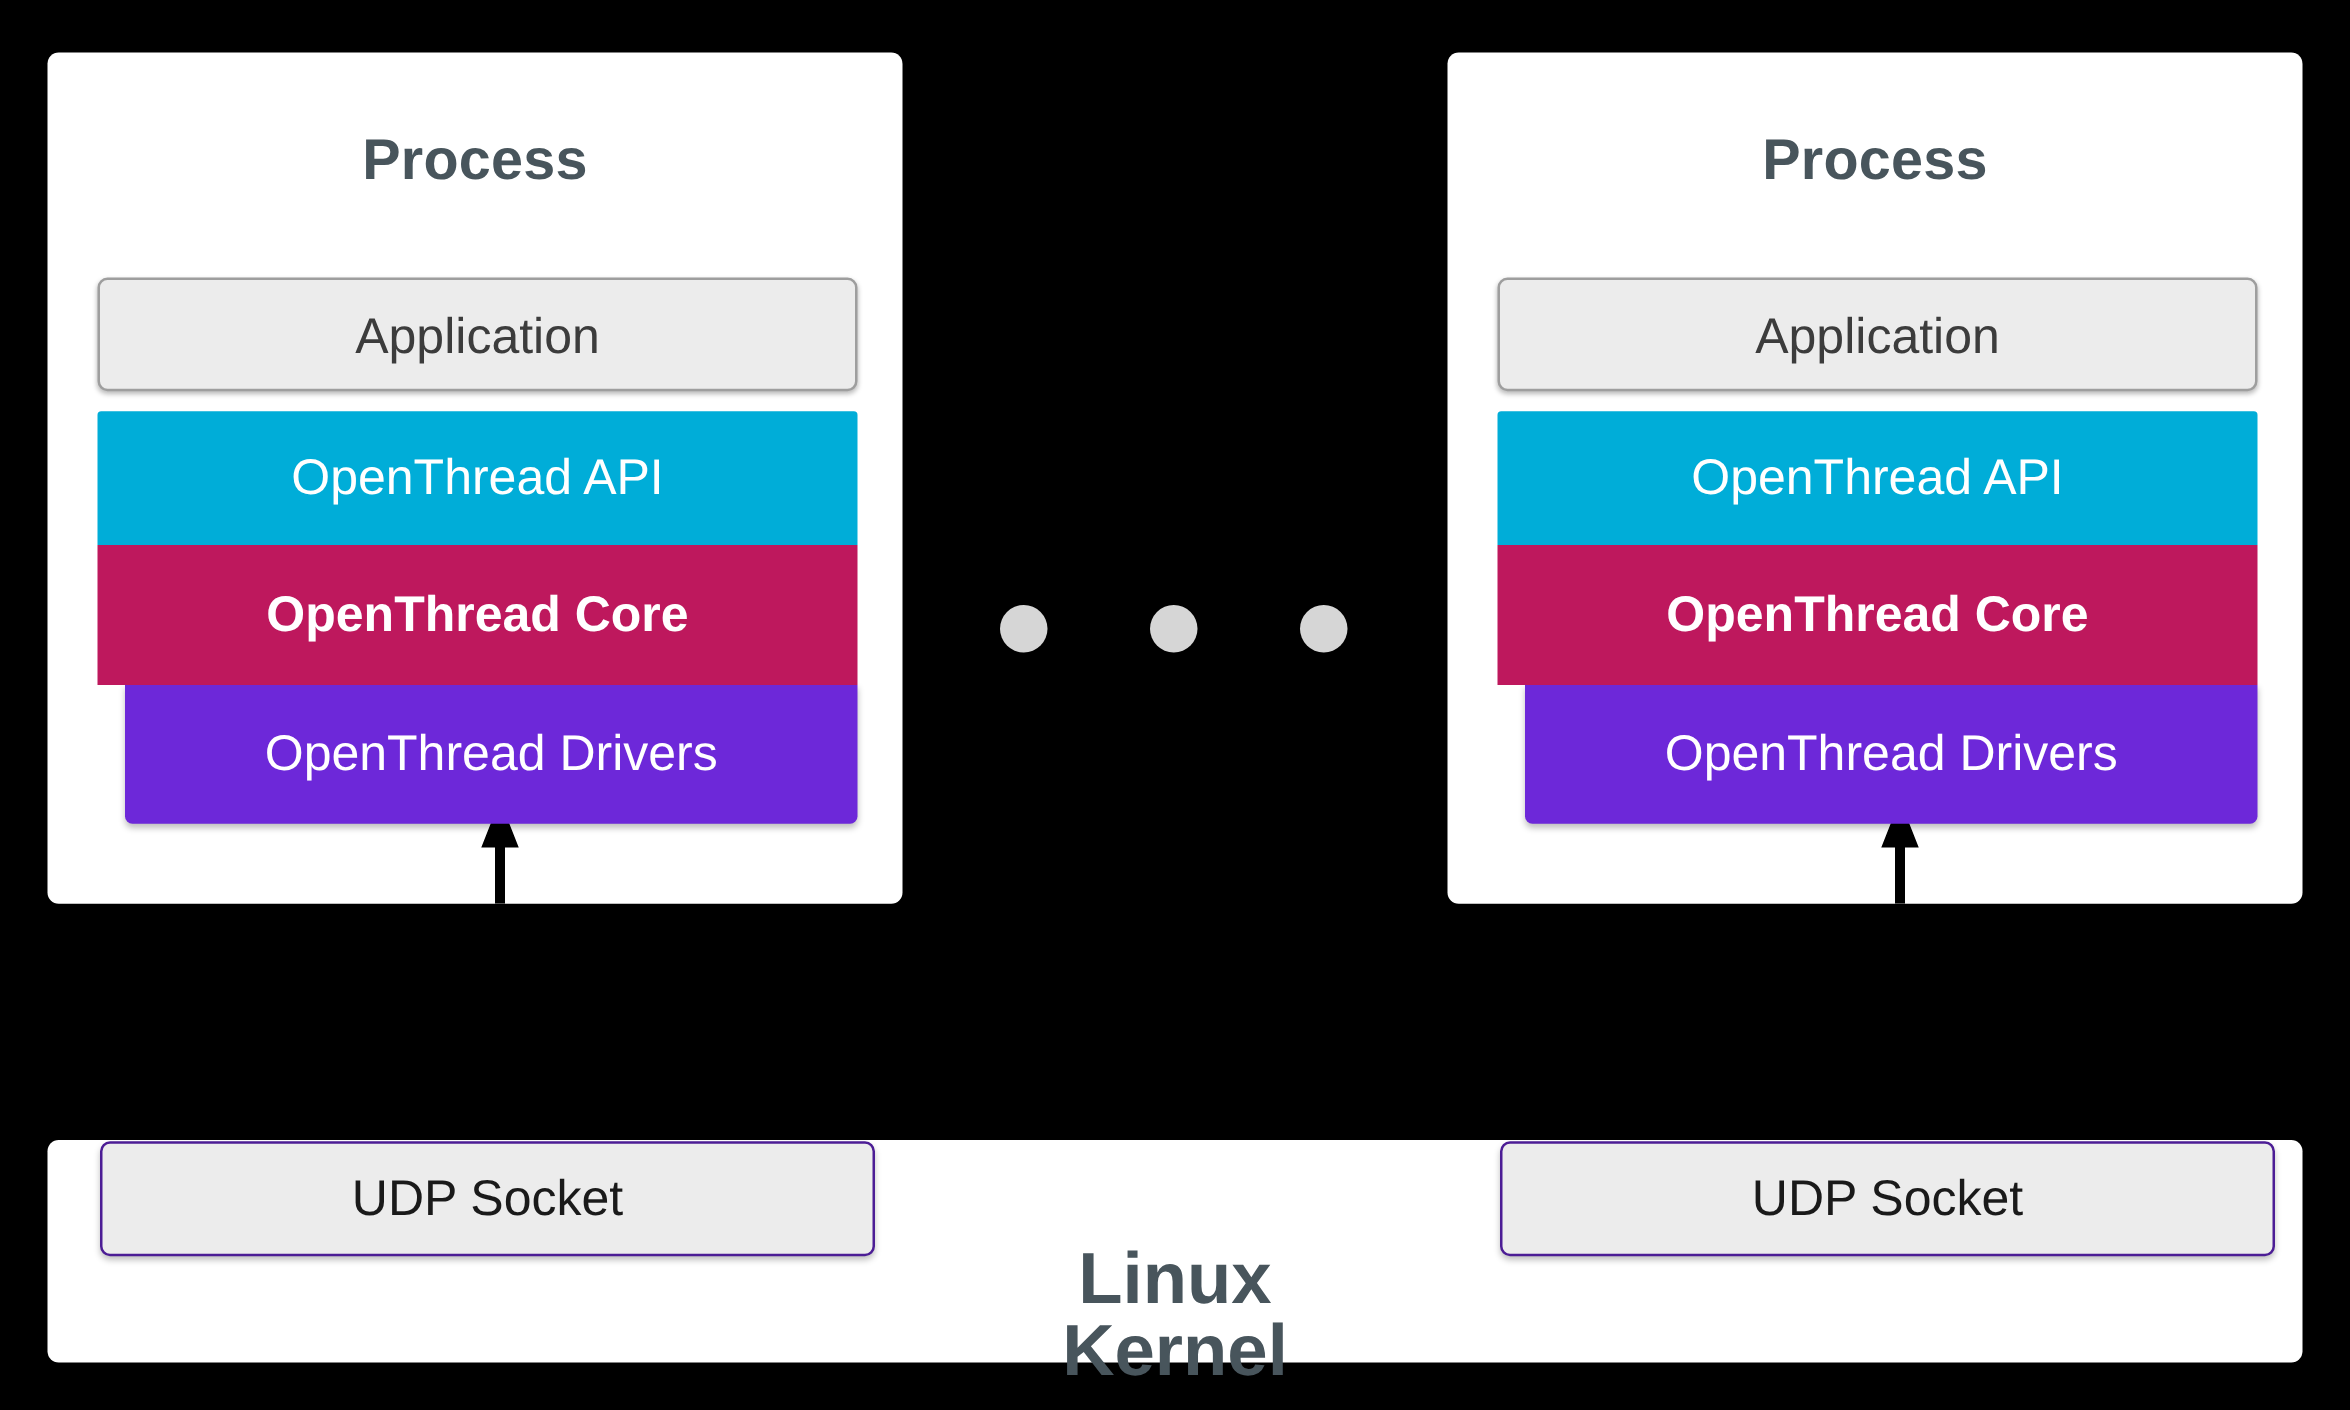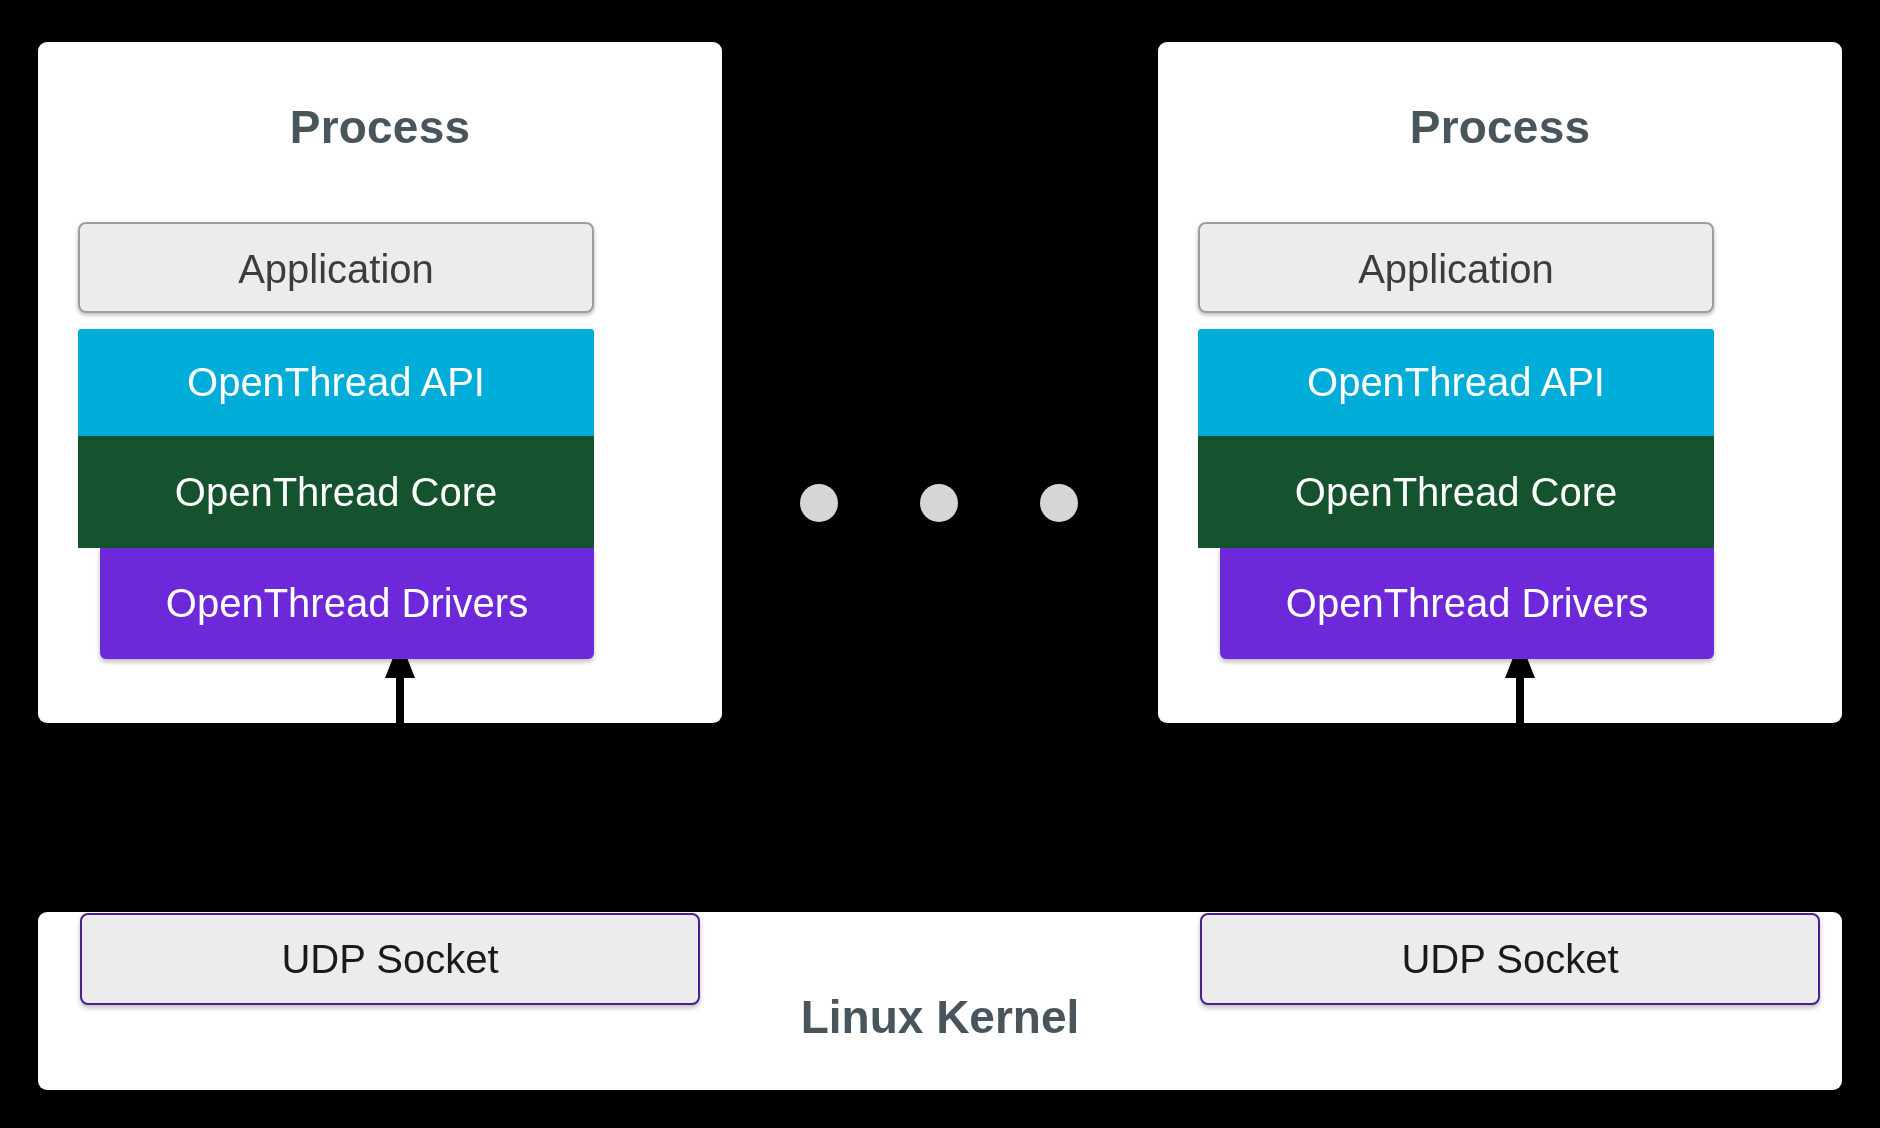--- a/index.html
+++ b/index.html
@@ -45,21 +45,21 @@
     color: #48555c;
     letter-spacing: 0.2px;
     line-height: 1;
   }
 
   
   .layer-stack {
     position: absolute;
     left: 40px;
     top: 180px;
-    width: 516px;
+    width: 608px;
   }
   .layer {
     position: relative;
     height: 91px;
     line-height: 91px;
     text-align: center;
     font-size: 40px;
     box-sizing: border-box;
     border-radius: 3px;
   }
@@ -74,26 +74,27 @@
   .layer.api {
     background: #00add8;
     color: #ffffff;
     height: 107px;
     line-height: 107px;
     margin-top: 16px;
     border-radius: 3px 3px 0 0;
     z-index: 3;
   }
   .layer.core {
-    background: #14532d;
+    background: #be185d;
     color: #ffffff;
     height: 112px;
     line-height: 112px;
     border-radius: 0;
     z-index: 2;
+    font-weight: bold;
   }
   .layer.drivers {
     background: #6d28d9;
     color: #ffffff;
     height: 111px;
     line-height: 111px;
     border-radius: 0 0 6px 6px;
     box-shadow: 0 3px 5px rgba(0,0,0,0.25);
     z-index: 1;
     margin-left: 22px;
@@ -156,21 +157,21 @@
   }
   #socket-left  { left: 42px; }
   #socket-right { left: 1162px; }
 
   .kernel-title {
     position: absolute;
     left: 742px;
     top: 82px;
     width: 320px;
     text-align: center;
-    font-size: 46px;
+    font-size: 58px;
     font-weight: bold;
     color: #48555c;
     line-height: 1;
   }
 </style>
 </head>
 <body>
 
 <div id="stage">
 

